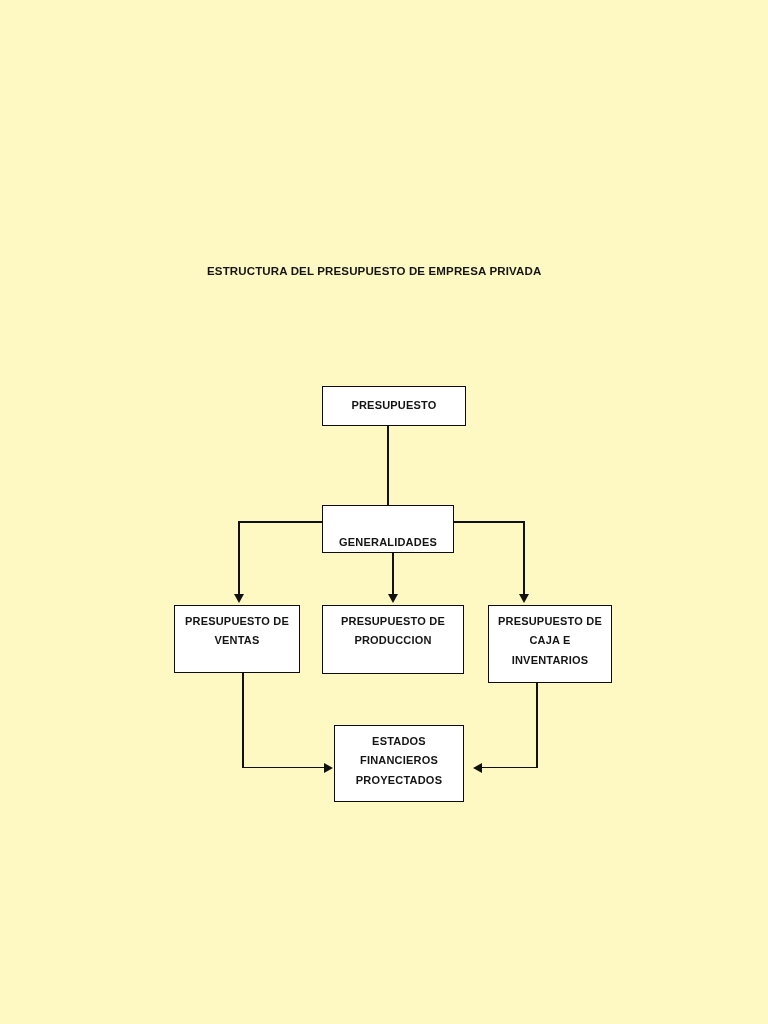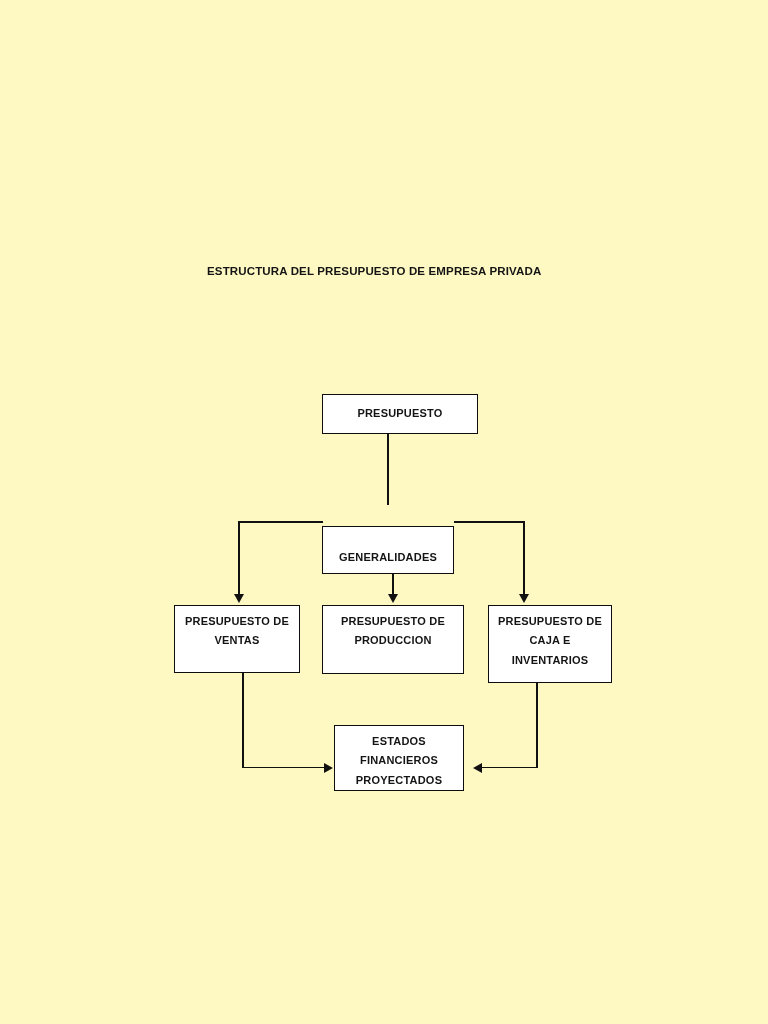--- a/index.html
+++ b/index.html
@@ -47,46 +47,45 @@
     display: flex;
     justify-content: center;
   }
   .node .node-text {
     display: block;
     width: 100%;
     white-space: pre-line;
   }
   
   #node-presupuesto {
-    left: 322px; top: 394px; width: 156px; height: 40px;
+    left: 322px; top: 386px; width: 144px; height: 40px;
     align-items: center;
   }
   #node-generalidades {
     left: 322px; top: 505px; width: 132px; height: 48px;
-    align-items: center;
+    align-items: flex-end;
     padding-top: 16px;
-    margin-top: 21px;
   }
   #node-ventas {
     left: 174px; top: 605px; width: 126px; height: 68px;
     align-items: flex-start;
     padding-top: 6px;
   }
   #node-produccion {
     left: 322px; top: 605px; width: 142px; height: 69px;
     align-items: flex-start;
     padding-top: 6px;
   }
   #node-caja {
     left: 488px; top: 605px; width: 124px; height: 78px;
     align-items: flex-start;
     padding-top: 6px;
   }
   #node-estados {
-    left: 334px; top: 725px; width: 130px; height: 66px;
+    left: 334px; top: 725px; width: 130px; height: 77px;
     align-items: flex-start;
     padding-top: 6px;
   }
   
   .conn {
     position: absolute;
     background: #111111;
   }
   .conn-v { width: 1.6px; }
   .conn-h { height: 1.6px; }

